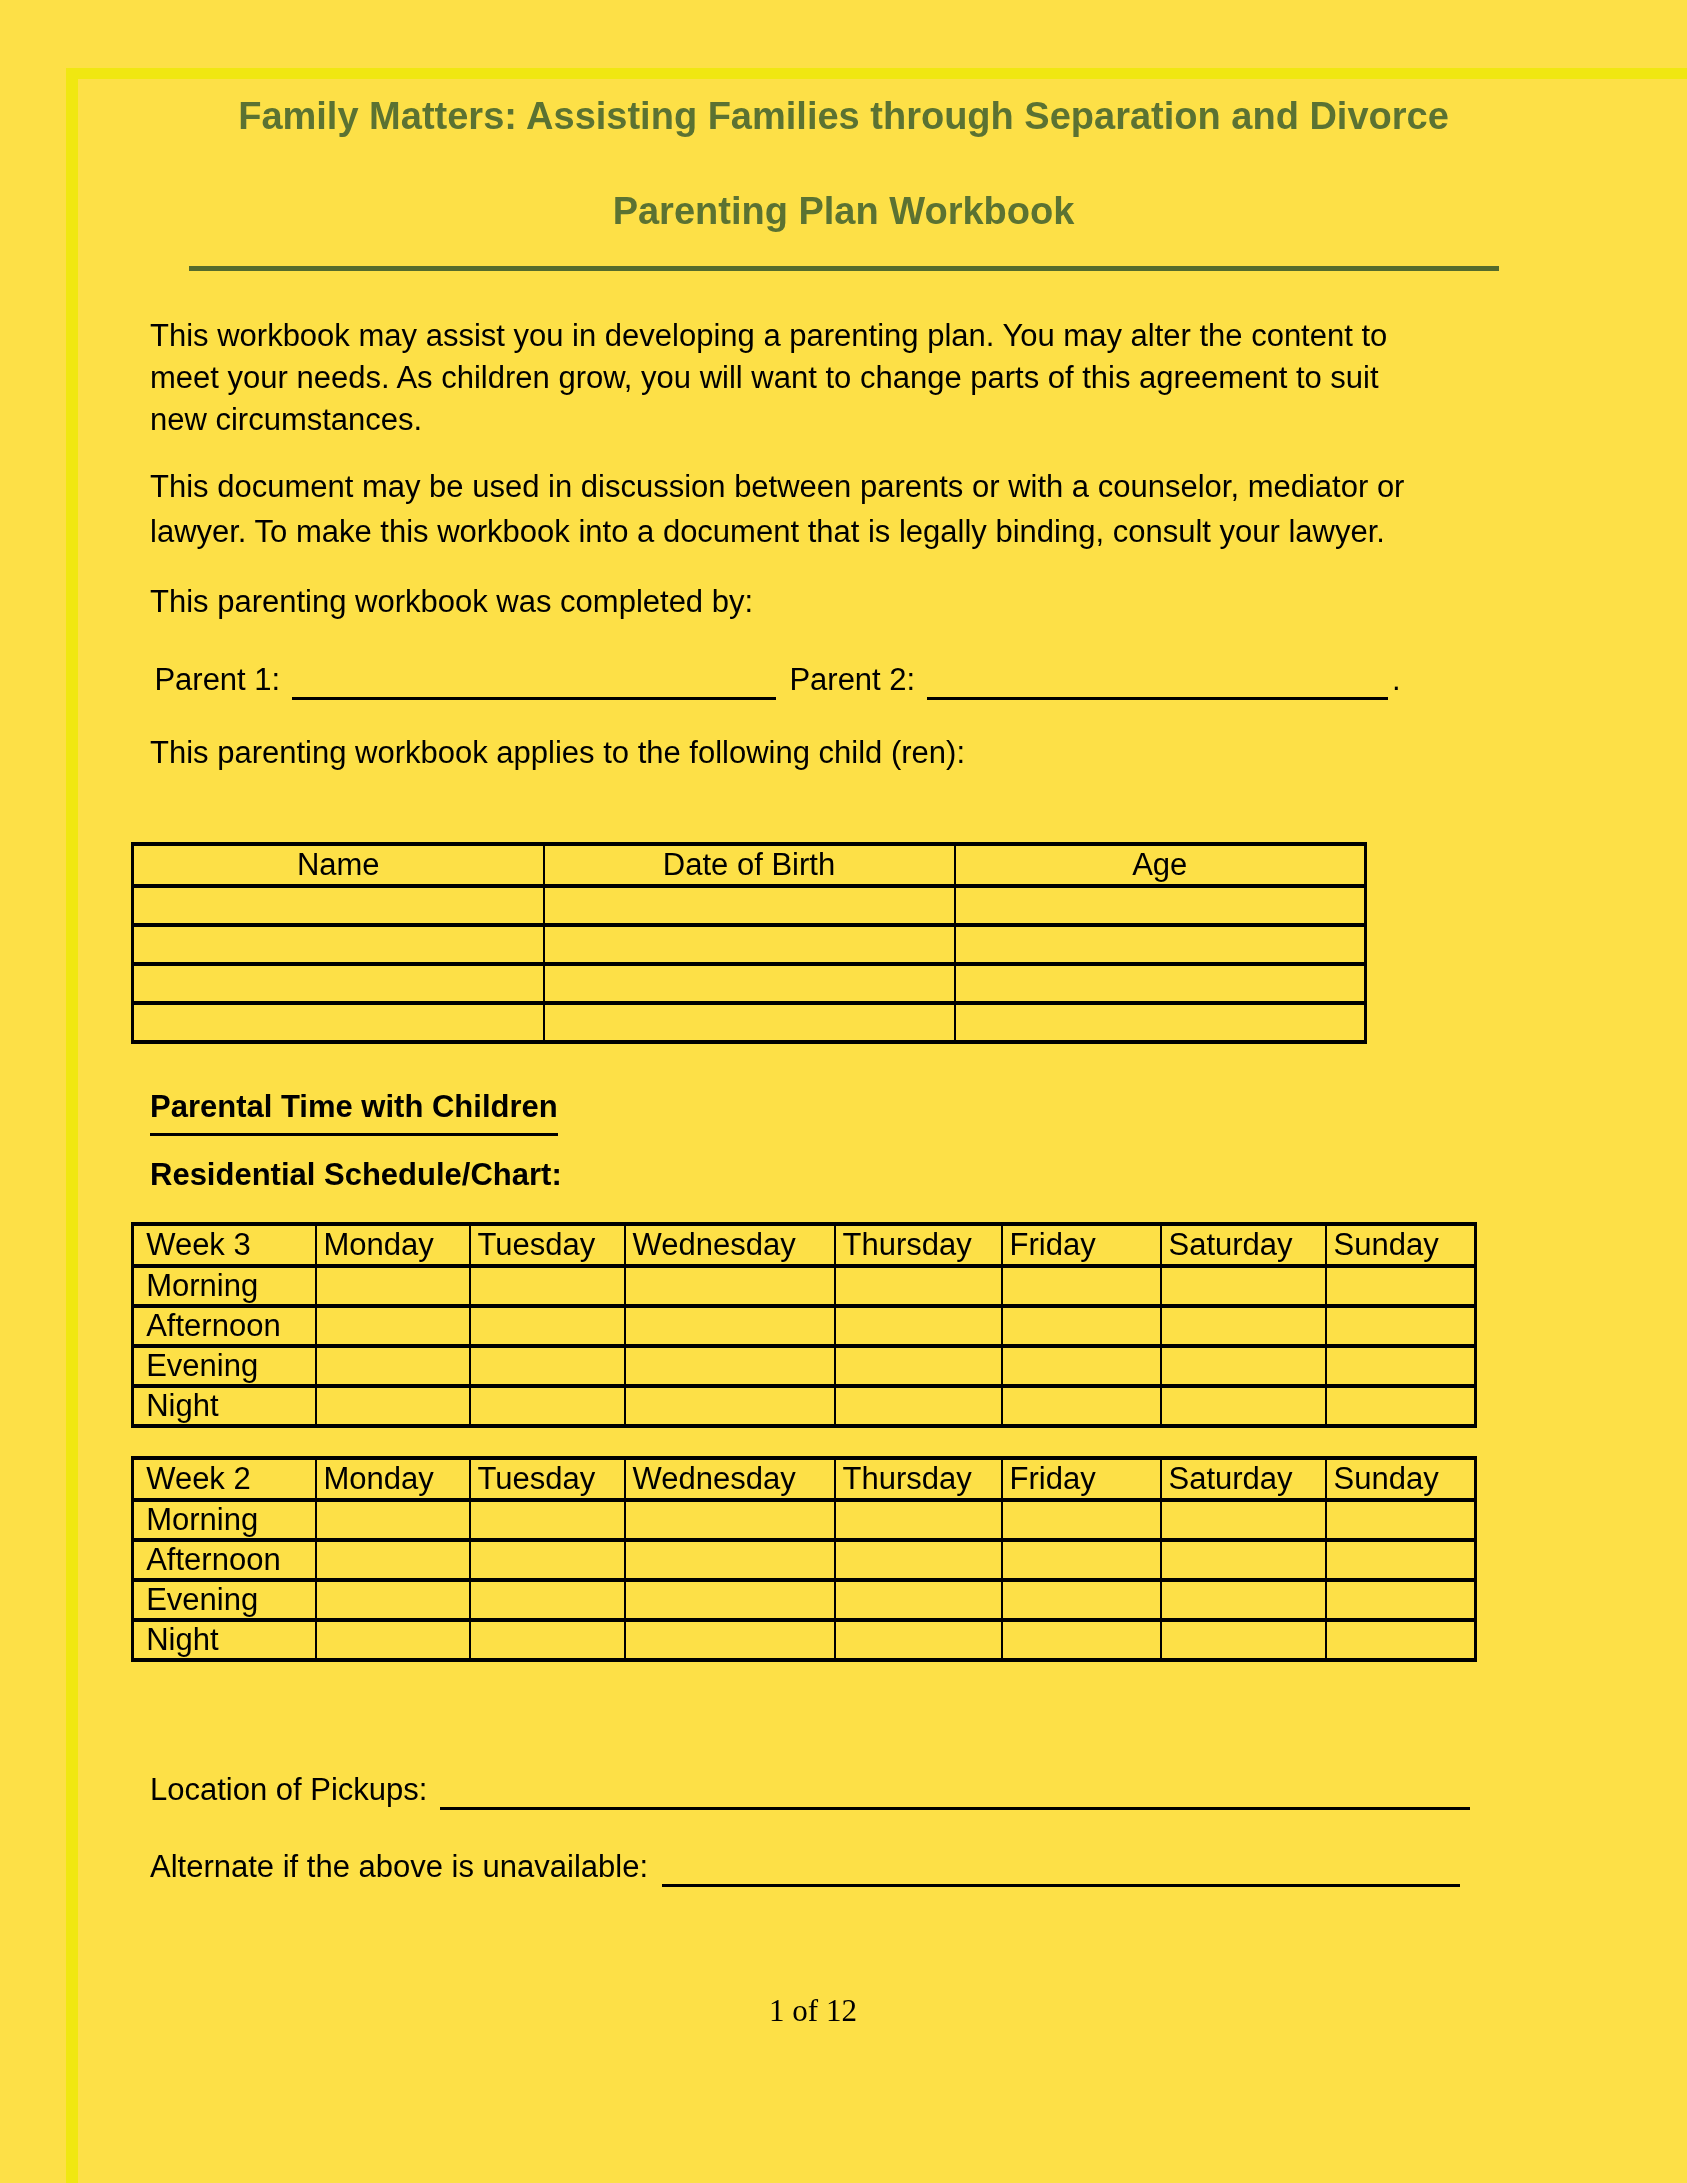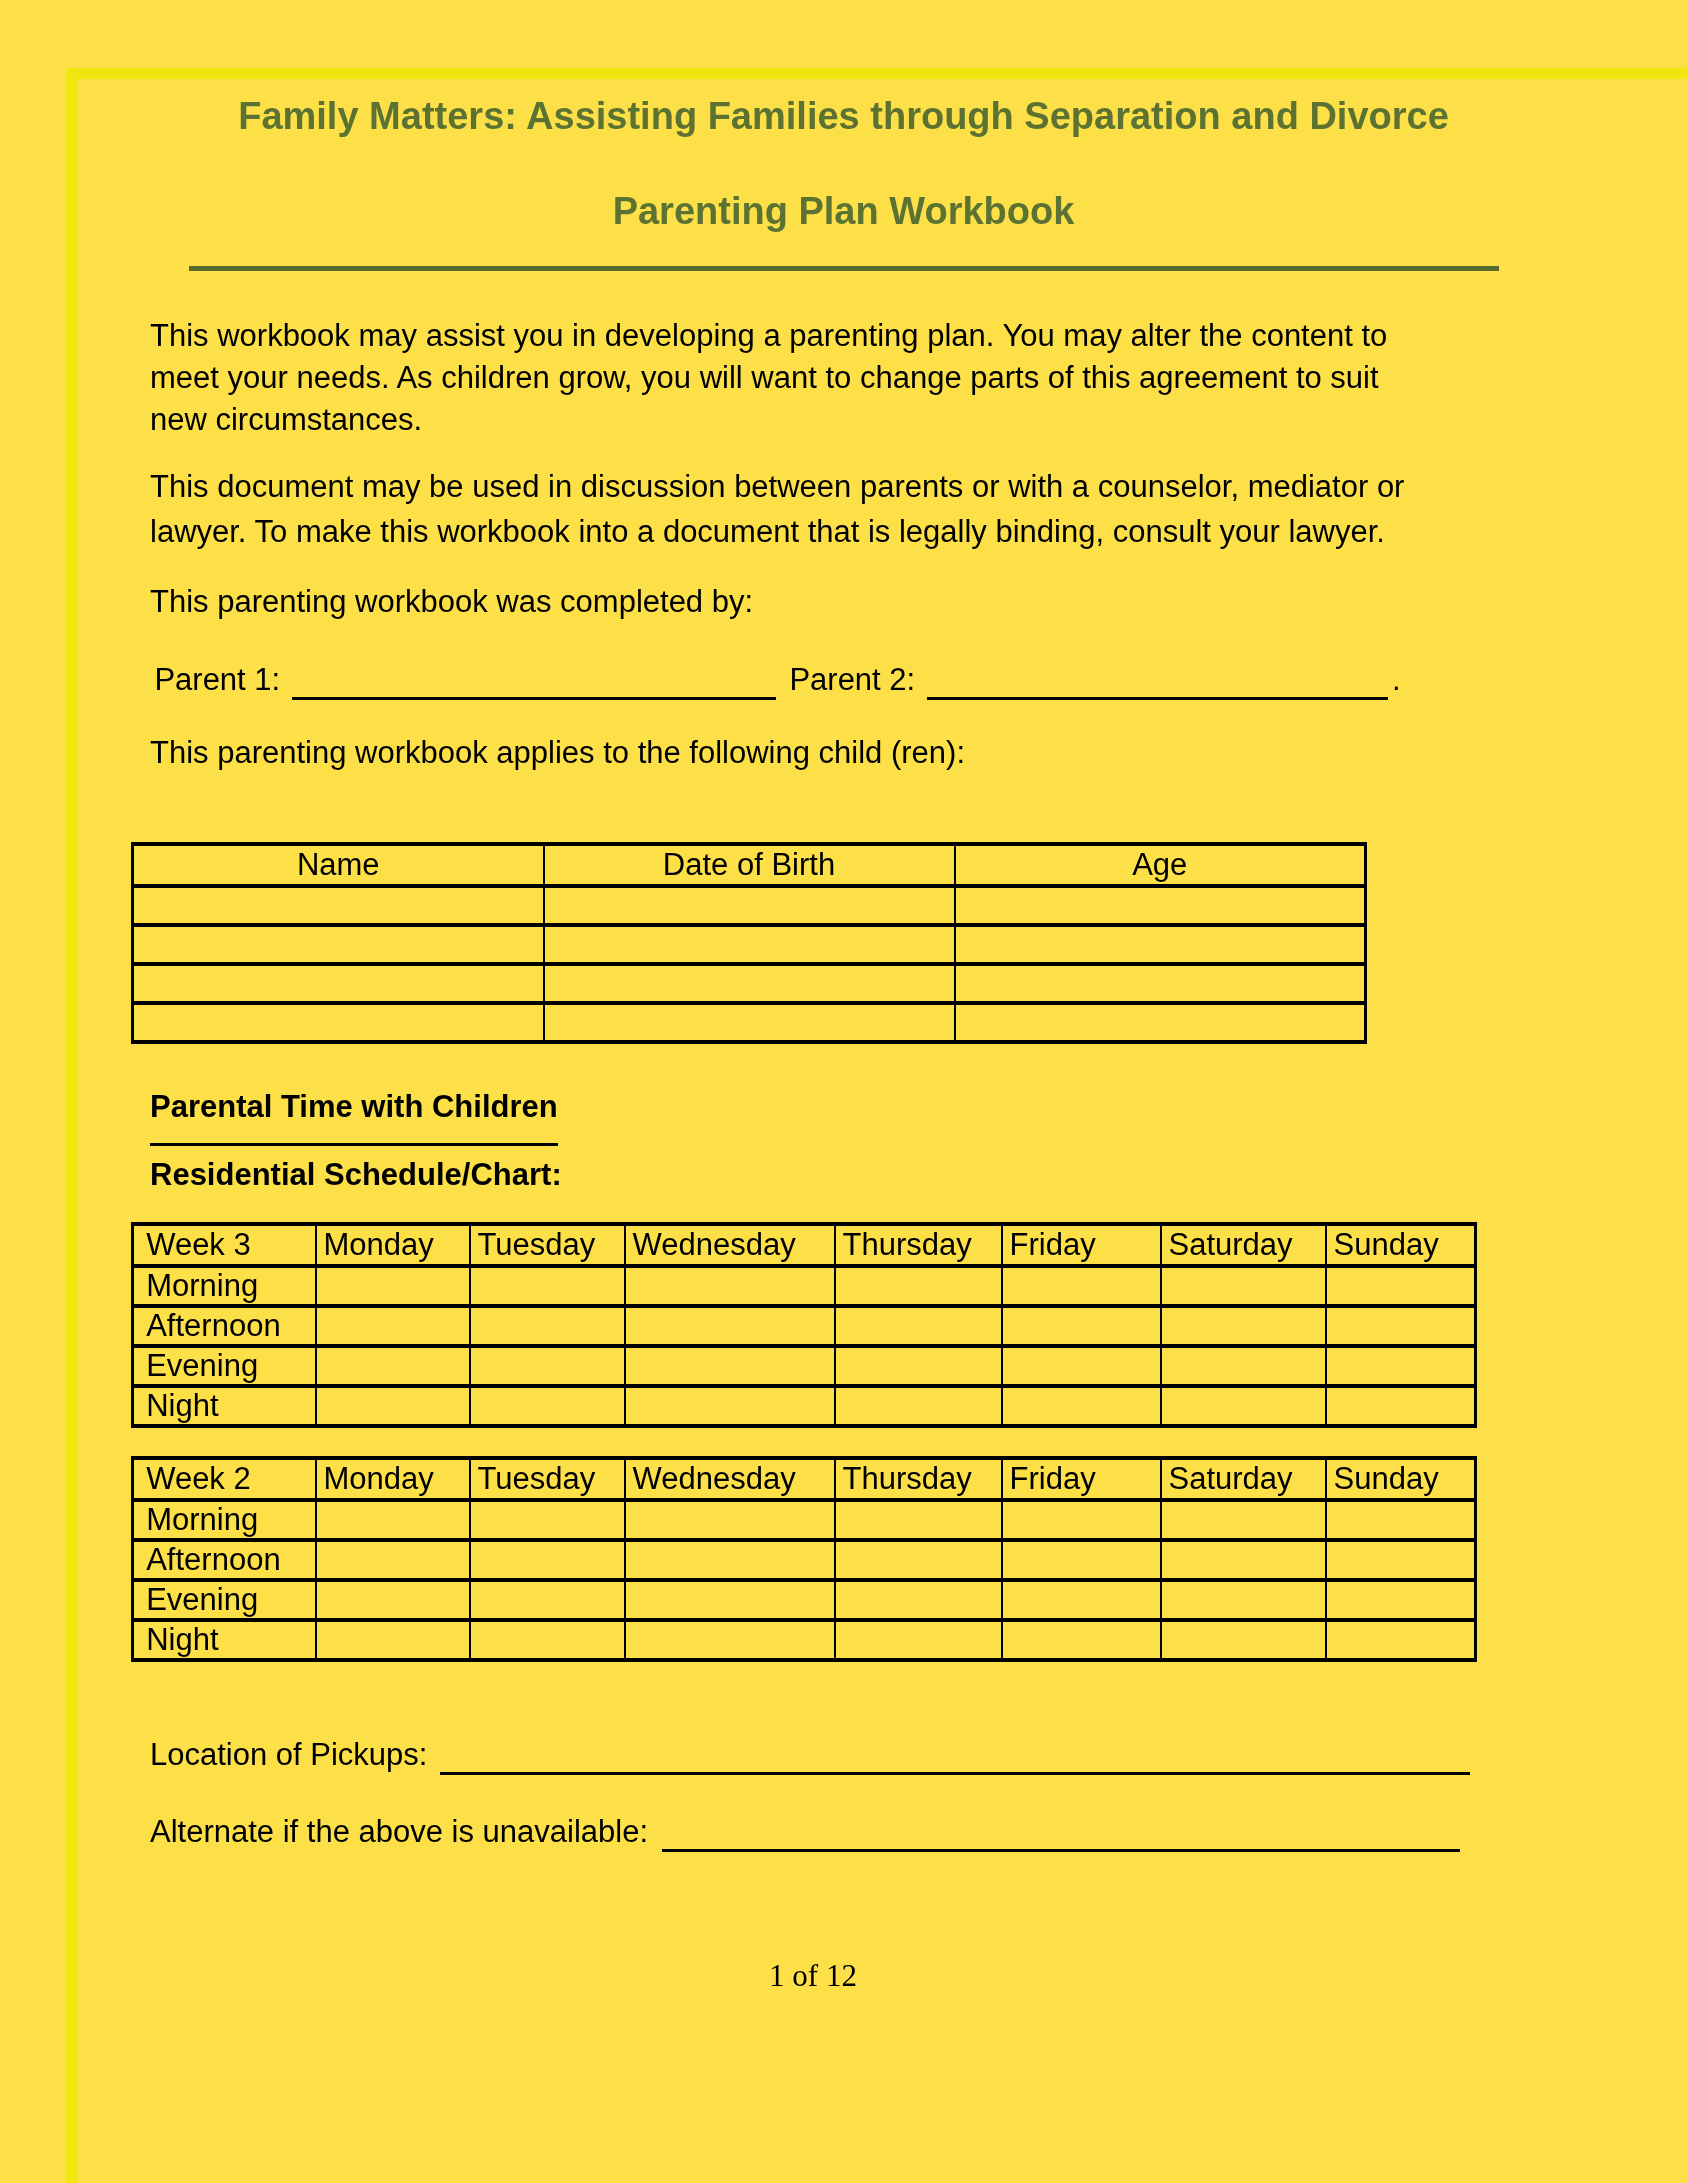--- a/index.html
+++ b/index.html
@@ -75,26 +75,26 @@
   .week-table { margin-top: 28px; margin-left: -19px; width: 1343px; }
   .week-table thead tr { height: 42px; }
   .week-table tbody tr { height: 40px; }
   .week-table th, .week-table td { text-align: left; padding-left: 7px; }
   .week-table .first-col { padding-left: 12.2px; }
   .week1-spacing { margin-top: 28px; }
 
   .section-heading {
     margin: 44px 0 0 0; font-size: 31px; line-height: 38px; font-weight: bold;
   }
-  .heading-underline { border-bottom: 3.5px solid #000000; padding-bottom: 19px; }
+  .heading-underline { border-bottom: 3.5px solid #000000; padding-bottom: 9px; }
   .sub-heading { margin: 30px 0 0 0; font-size: 31px; line-height: 38px; font-weight: bold; }
 
   .field-row { display: flex; align-items: stretch; line-height: 40px; }
   .field-row .lbl { white-space: nowrap; }
-  .pickups-row { margin-top: 73px; }
+  .pickups-row { margin-top: 108px; }
   .pickups-line { flex: 1; margin-left: 13px; margin-right: 6.1px; }
   .dropoffs-row { margin-top: 38px; }
   .dropoffs-line { flex: 1; margin-left: 2.6px; margin-right: 17.5px; }
   .alternate-row { margin-top: 37px; }
   .alternate-line { flex: 1; margin-left: 14px; margin-right: 15.7px; }
 
   .page-number {
     margin-top: 105px; text-align: center;
     font-family: "Liberation Serif", serif; font-size: 31px; line-height: 38px;
   }

